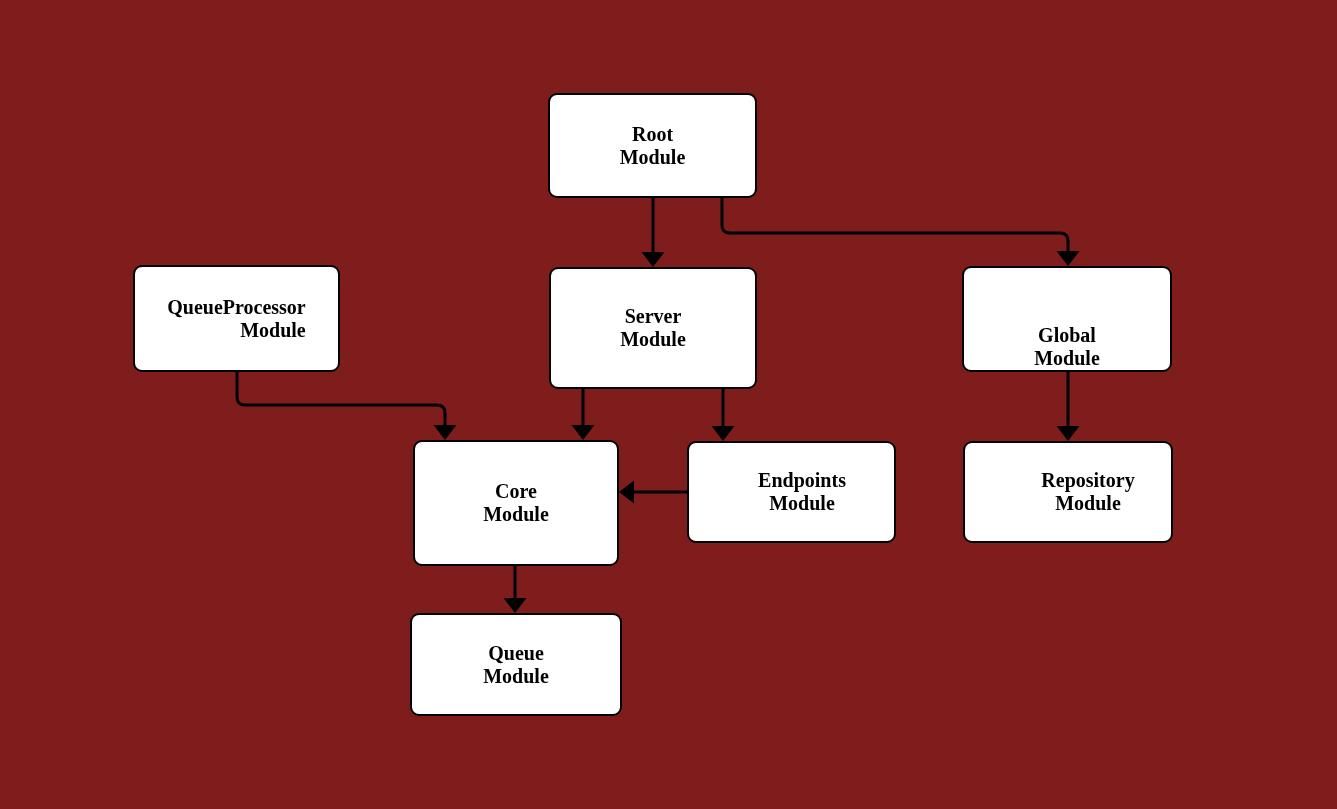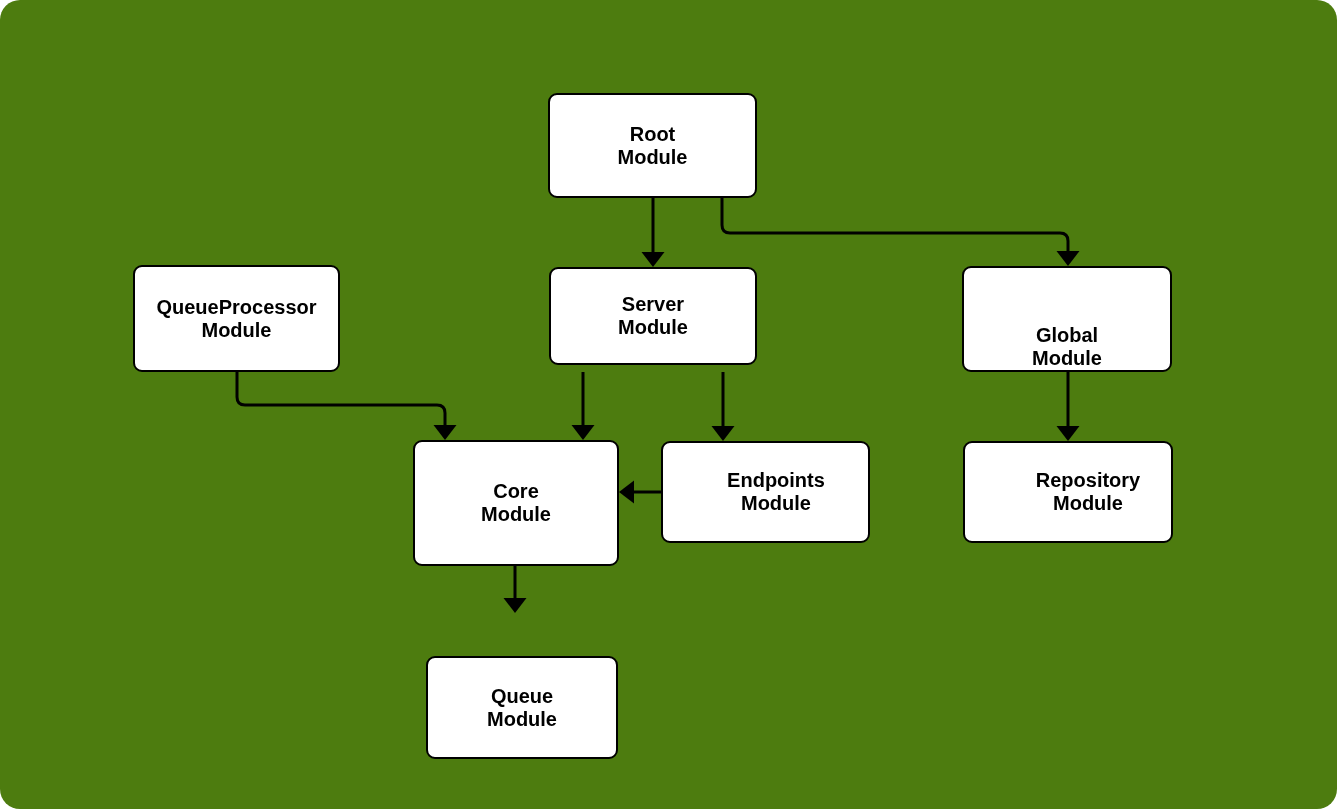--- a/index.html
+++ b/index.html
@@ -4,24 +4,23 @@
 <style>
   html, body {
     margin: 0;
     padding: 0;
     background: #ffffff;
   }
   #canvas {
     position: relative;
     width: 1337px;
     height: 809px;
-    background: #4d7c0f;
+    background: #7f1d1d;
     overflow: hidden;
-    font-family: Liberation Sans, sans-serif;
-    border-radius: 20px;
+    font-family: Liberation Serif, serif;
   }
   #edges {
     position: absolute;
     left: 0;
     top: 0;
     width: 1337px;
     height: 809px;
   }
   .edge {
     fill: none;
@@ -97,48 +96,48 @@
       <path class="edge" d="M515,543 L515,609"></path>
       <polygon class="arrowhead" points="515,613 503.5,598 526.5,598"></polygon>
     </g>
   </svg>
 
   <div class="node" style="left:548px; top:93px; width:209px; height:105px;">
     <span class="node-label">Root
 Module</span>
   </div>
 
-  <div class="node" style="left:549px; top:267px; width:208px; height:98px;">
+  <div class="node" style="left:549px; top:267px; width:208px; height:122px;">
     <span class="node-label">Server
 Module</span>
   </div>
 
   <div class="node" style="left:962px; top:266px; width:210px; height:106px;align-items:flex-end;">
     <span class="node-label">Global
 Module</span>
   </div>
 
-  <div class="node" style="left:133px; top:265px; width:207px; height:107px;">
+  <div class="node" style="left:133px; top:265px; width:207px; height:107px;text-align:right;">
     <span class="node-label">QueueProcessor
 Module</span>
   </div>
 
   <div class="node" style="left:413px; top:440px; width:206px; height:126px;">
     <span class="node-label">Core
 Module</span>
   </div>
 
-  <div class="node" style="left:661px; top:441px; width:209px; height:102px;padding-left:21px;">
+  <div class="node" style="left:687px; top:441px; width:209px; height:102px;padding-left:21px;">
     <span class="node-label">Endpoints
 Module</span>
   </div>
 
   <div class="node" style="left:963px; top:441px; width:210px; height:102px;padding-left:40px;">
     <span class="node-label">Repository
 Module</span>
   </div>
 
-  <div class="node" style="left:426px; top:613px; width:192px; height:103px;margin-top:43px;">
+  <div class="node" style="left:410px; top:613px; width:212px; height:103px;">
     <span class="node-label">Queue
 Module</span>
   </div>
 
 </div>
 
 </body></html>

